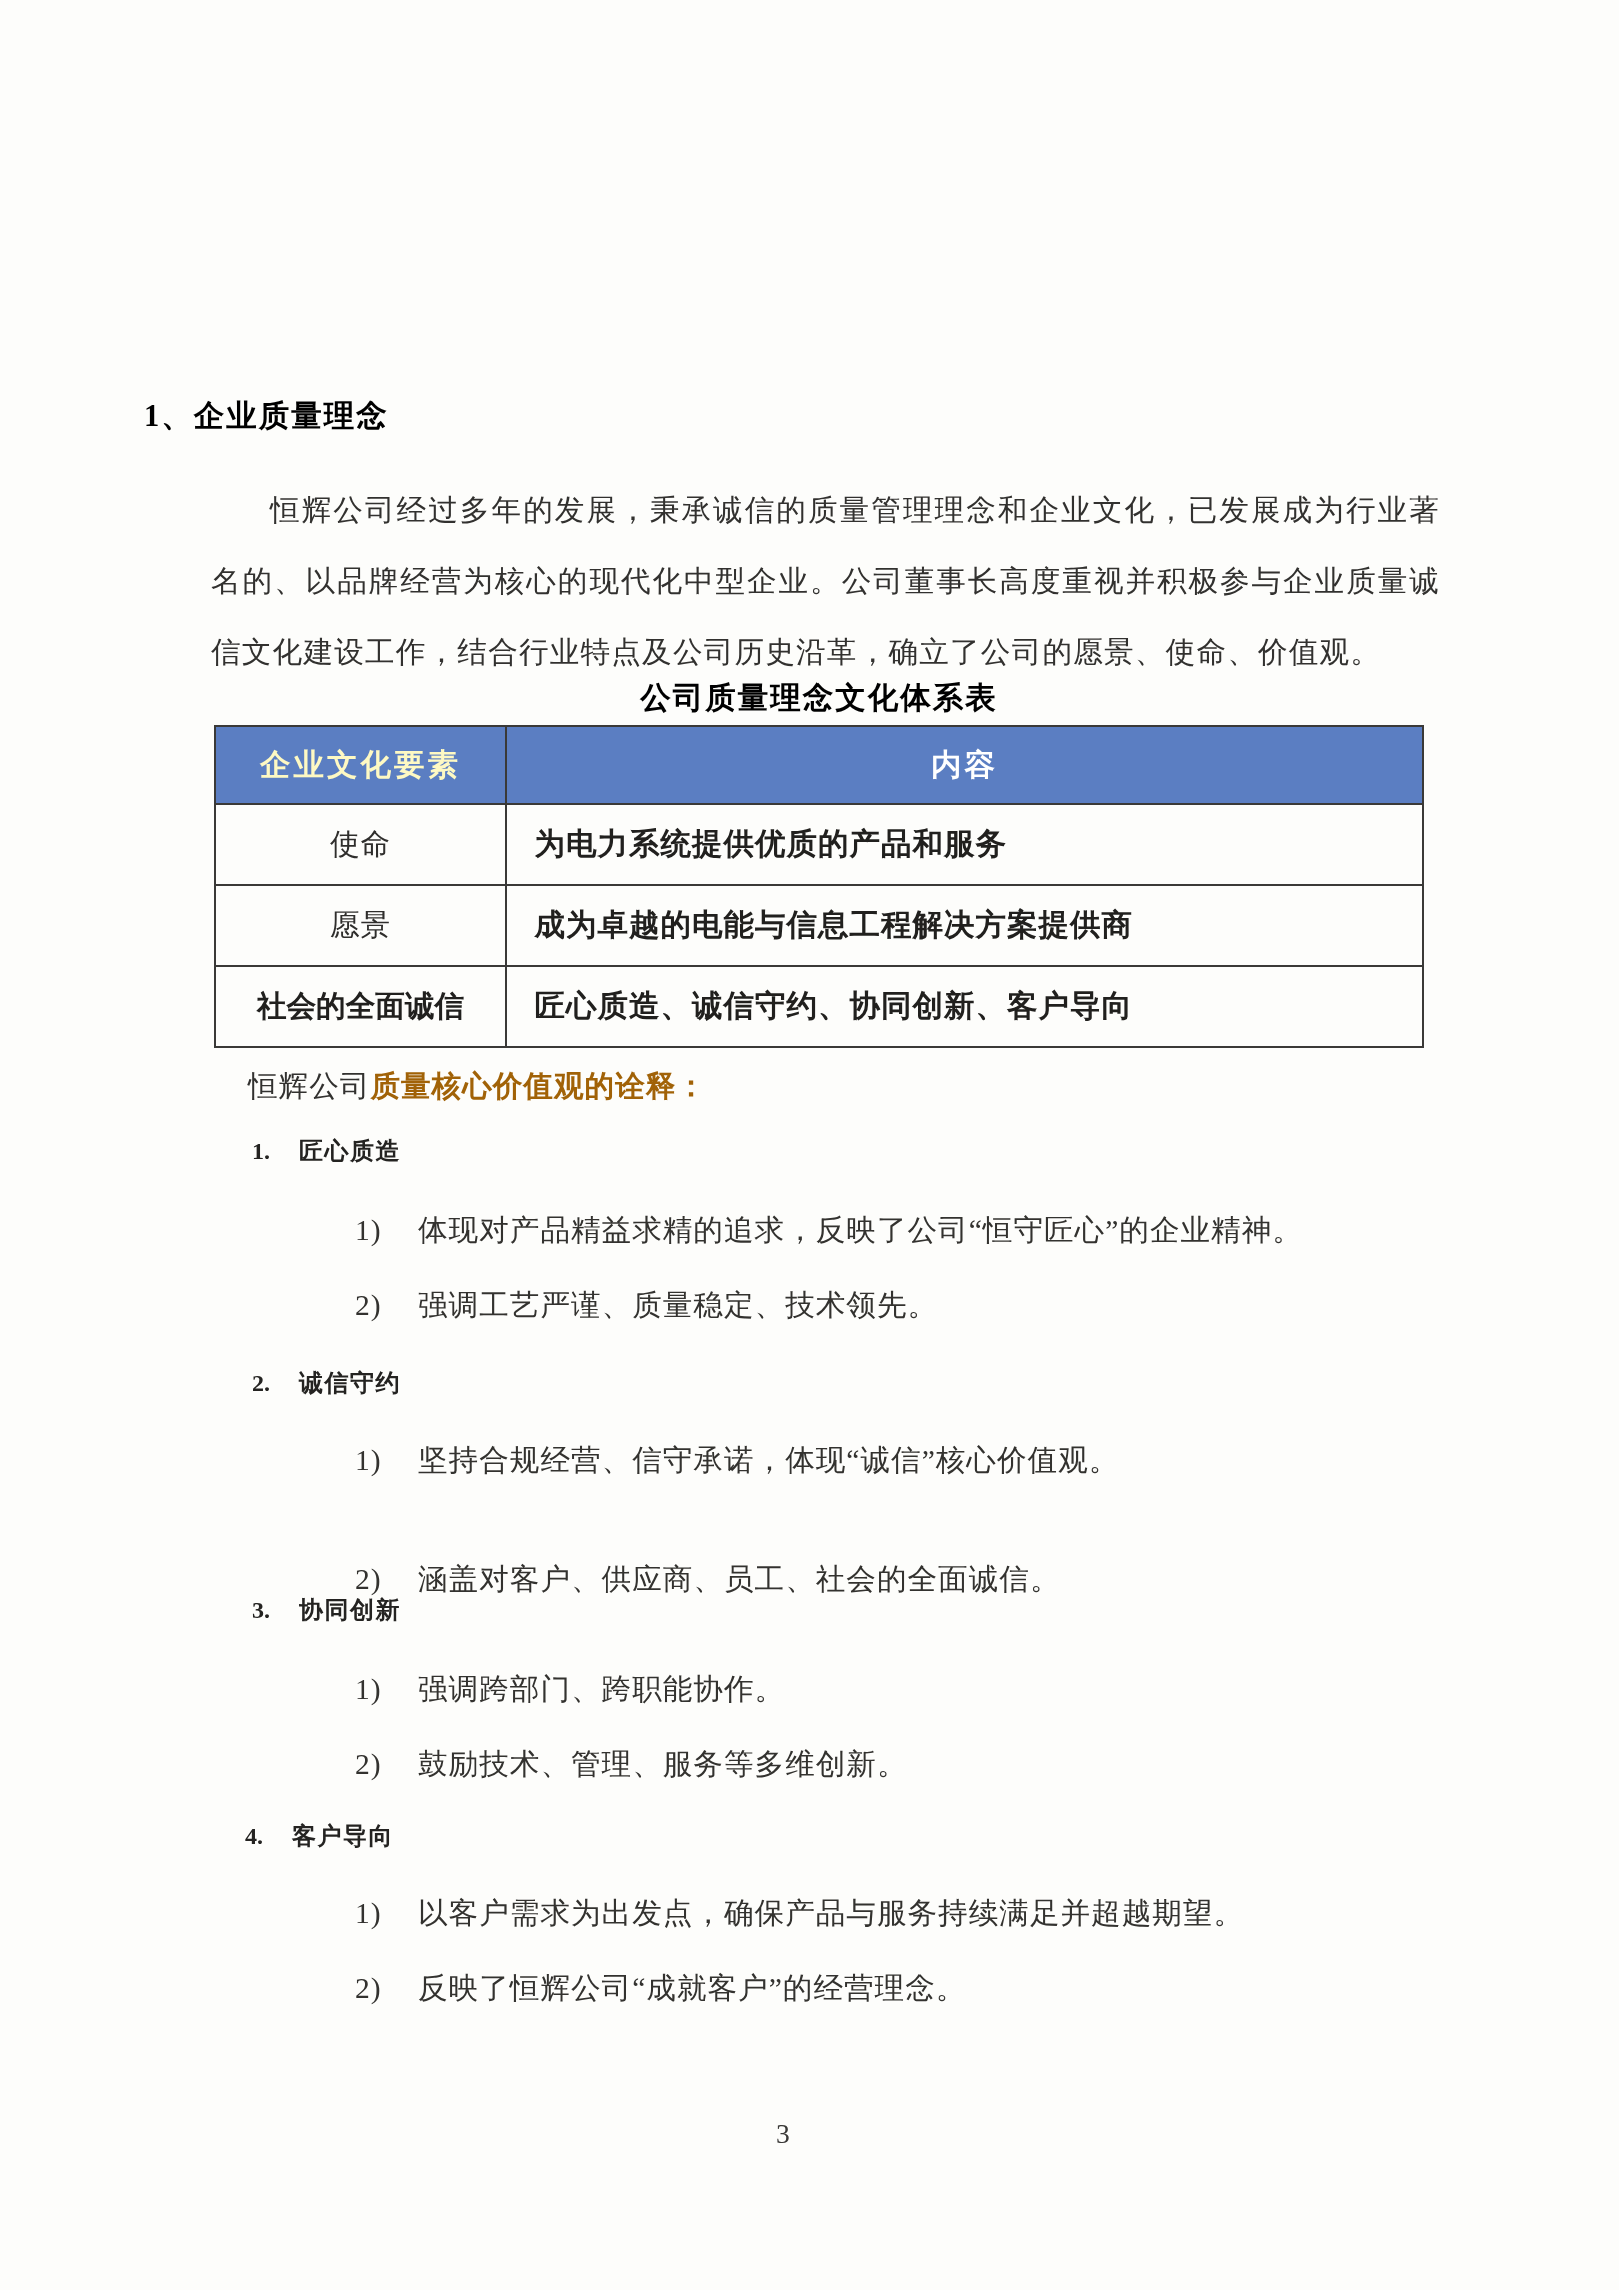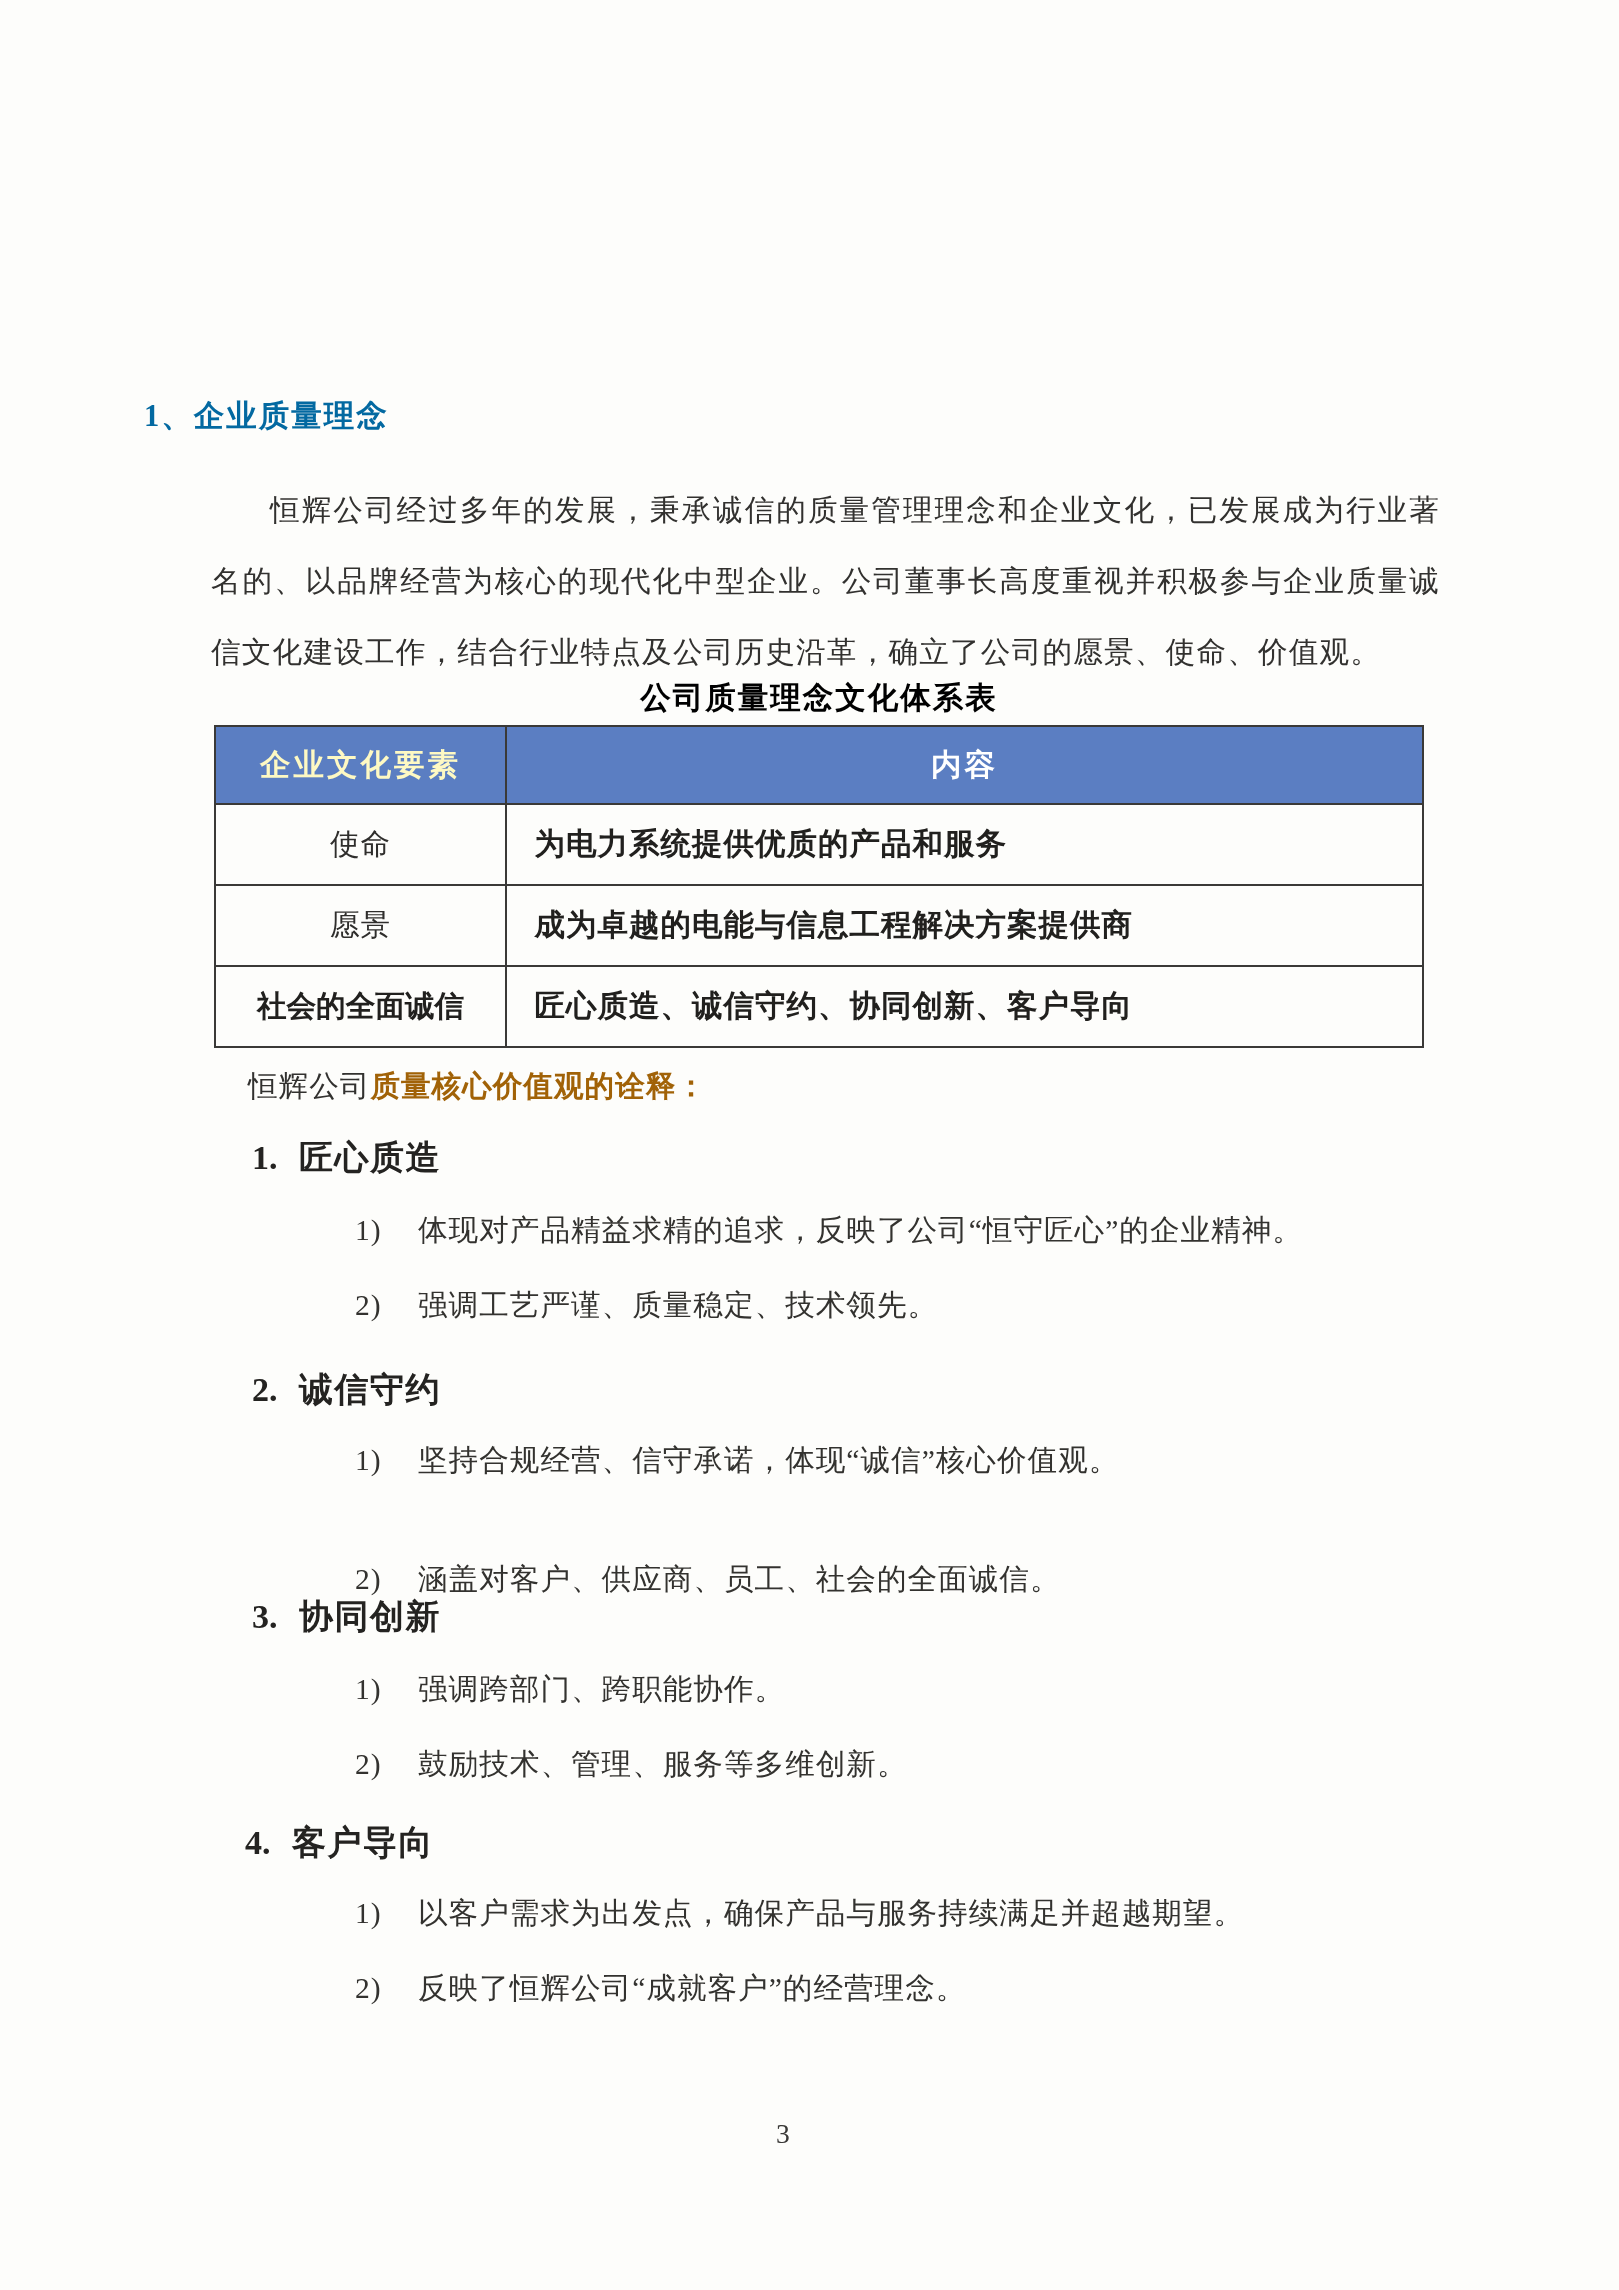--- a/index.html
+++ b/index.html
@@ -14,21 +14,21 @@
     overflow:hidden;
   }
   .doc-title{
     position:absolute;top:268px;left:0;width:1619px;
     margin:0;text-align:center;
     font-family:"Liberation Sans", sans-serif;
     font-size:45px;font-weight:700;letter-spacing:8.9px;color:#262523;
   }
   .section-heading{
     position:absolute;top:396px;left:144px;
-    margin:0;font-size:30.5px;font-weight:600;letter-spacing:2px;color:#0369a1;
+    margin:0;font-size:30.5px;font-weight:600;letter-spacing:2px;color:#000000;
   }
   .body-paragraph{
     position:absolute;top:475px;left:211px;width:1229px;
     margin:0;font-size:29.6px;line-height:71px;letter-spacing:1.2px;
     text-align:justify;text-indent:59px;color:#32312f;
   }
   .table-title{
     position:absolute;top:678px;left:214px;width:1210px;
     text-align:center;font-size:30.5px;font-weight:700;letter-spacing:2px;color:#000000;
   }
@@ -61,21 +61,21 @@
   .col-element{width:287px;}
   .interp-intro{
     position:absolute;top:1066px;left:248px;margin:0;
     font-size:29.6px;letter-spacing:1px;white-space:nowrap;color:#32312f;
   }
   .interp-intro .emph{
     font-weight:700;color:#a16207;
   }
   .list-heading{
     position:absolute;left:252px;
-    font-size:34px;white-space:nowrap;color:#242321;
+    font-size:24px;white-space:nowrap;color:#242321;
   }
   .list-heading .num{
     display:inline-block;width:47px;
     font-family:"Liberation Serif", serif;font-weight:600;
   }
   .list-heading .item-title{
     font-family:"Liberation Sans", sans-serif;font-weight:600;letter-spacing:1.5px;
   }
   .list-heading.shift-left{left:245px;}
   .sub-point{

